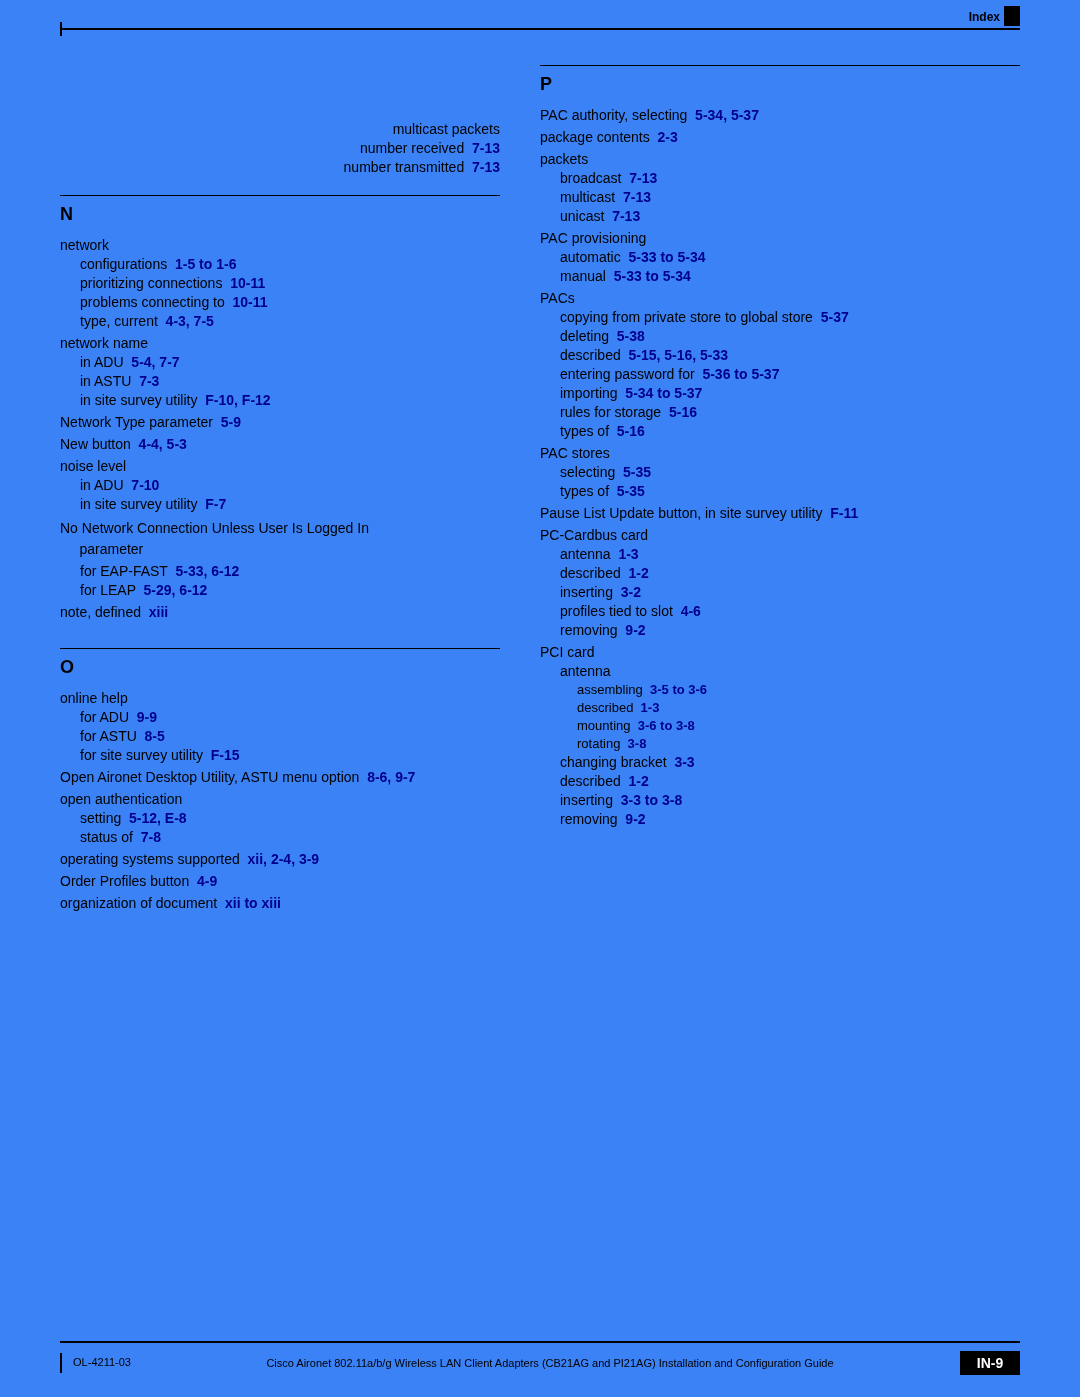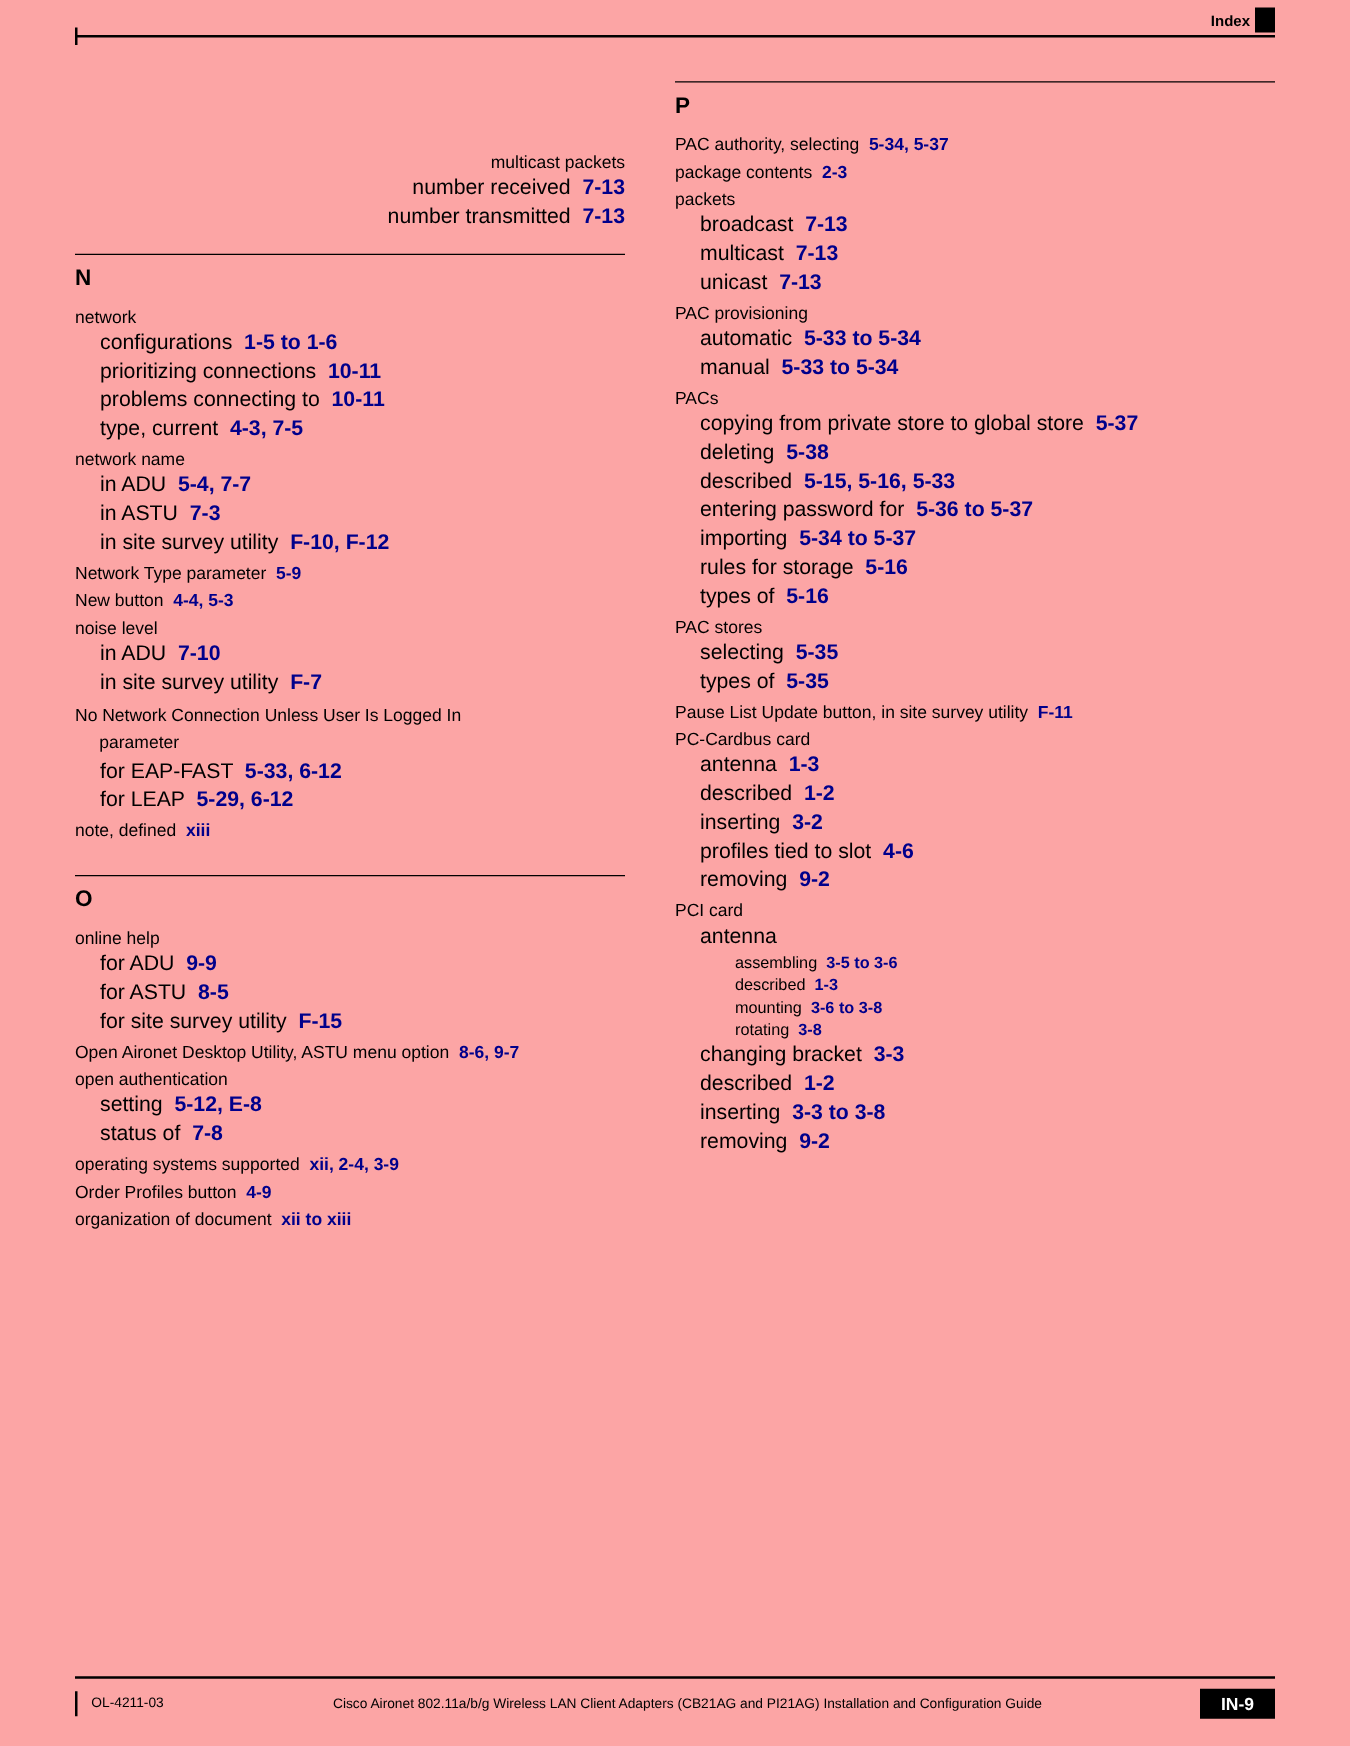--- a/index.html
+++ b/index.html
@@ -8,21 +8,21 @@
       font-size: 13px;
       background: #fff;
       color: #000;
       width: 1080px;
       min-height: 1397px;
       position: relative;
     }
     .page {
       width: 1080px;
       min-height: 1397px;
-      background: #fca5a5;
+      background: #3b82f6;
       position: relative;
       padding: 0;
     }
     
     .top-border {
       position: absolute;
       top: 28px;
       left: 60px;
       right: 60px;
       height: 2px;
@@ -85,30 +85,30 @@
       margin-bottom: 8px;
     }
     
     .entry-main {
       font-size: 14px;
       color: #000;
       margin-top: 6px;
       margin-bottom: 2px;
     }
     .entry-sub {
-      font-size: 17px;
+      font-size: 14px;
       color: #000;
       margin-left: 20px;
       margin-top: 3px;
       margin-bottom: 1px;
     }
     .entry-sub2 {
       font-size: 13px;
       color: #000;
-      margin-left: 48px;
+      margin-left: 37px;
       margin-top: 3px;
       margin-bottom: 1px;
     }
     .link-bold {
       color: #00008B;
       font-weight: bold;
       text-decoration: none;
     }
     
     .multicast-section {

